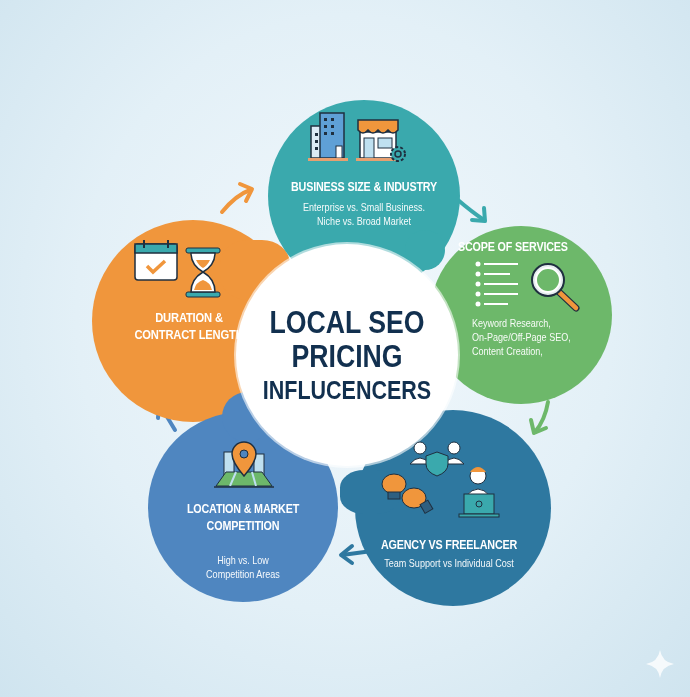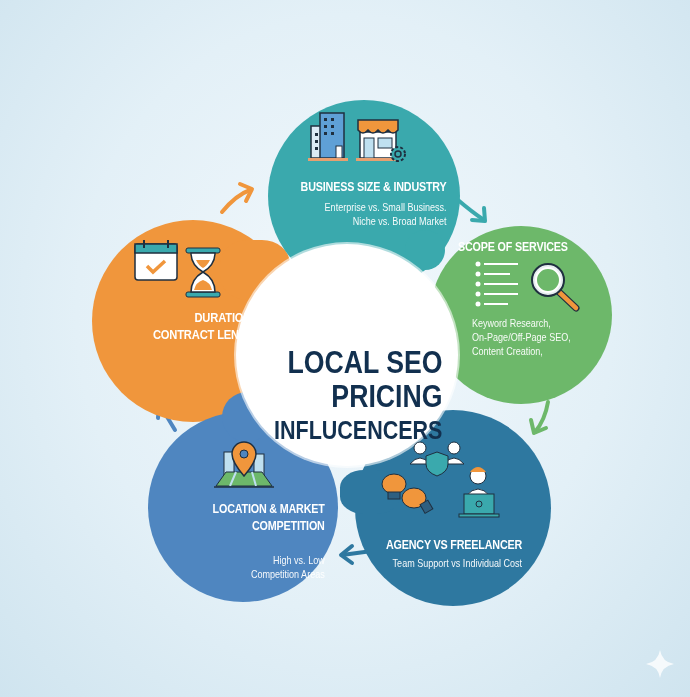--- a/index.html
+++ b/index.html
@@ -1,26 +1,26 @@
 <!DOCTYPE html>
 <html><head>
 <meta charset="utf-8">
 <style>
   html,body{margin:0;padding:0;}
   body{width:690px;height:697px;overflow:hidden;position:relative;
     background:radial-gradient(ellipse at 50% 45%, #f2f8fc 0%, #e3f0f7 55%, #cfe4ef 100%);
     font-family:"Liberation Sans", sans-serif;}
   .stage{position:absolute;left:0;top:0;width:690px;height:697px;}
   .blob{position:absolute;border-radius:50%;}
-  .node{position:absolute;text-align:right;color:#fff;}
+  .node{position:absolute;text-align:center;color:#fff;}
   .title{font-family:"Liberation Sans", sans-serif;font-weight:700;font-size:12.5px;letter-spacing:-0.2px;transform:scaleX(0.86);transform-origin:center;white-space:nowrap;text-transform:uppercase;}
   .sub{font-size:10.5px;line-height:14px;transform:scaleX(0.86);transform-origin:center;white-space:nowrap;opacity:0.95;}
   .center{position:absolute;left:236px;top:244px;width:222px;height:222px;border-radius:50%;background:#fff;
     box-shadow:0 0 0 2px rgba(255,255,255,0.6);}
-  .center-text{position:absolute;left:0;right:0;top:62px;text-align:right;color:#12304f;font-weight:700;margin-top:40px;}
+  .center-text{position:absolute;left:0;right:0;top:62px;text-align:center;color:#12304f;font-weight:700;}
   .ct1,.ct2{font-size:31px;line-height:34px;transform:scaleX(0.86);}
   .ct3{font-size:25px;line-height:32px;transform:scaleX(0.86);}
   svg{display:block;}
 </style>
 </head>
 <body>
 
 <div class="stage">
 
   <svg class="blob" style="left:0;top:0;width:690px;height:697px;border-radius:0" viewBox="0 0 690 697">

